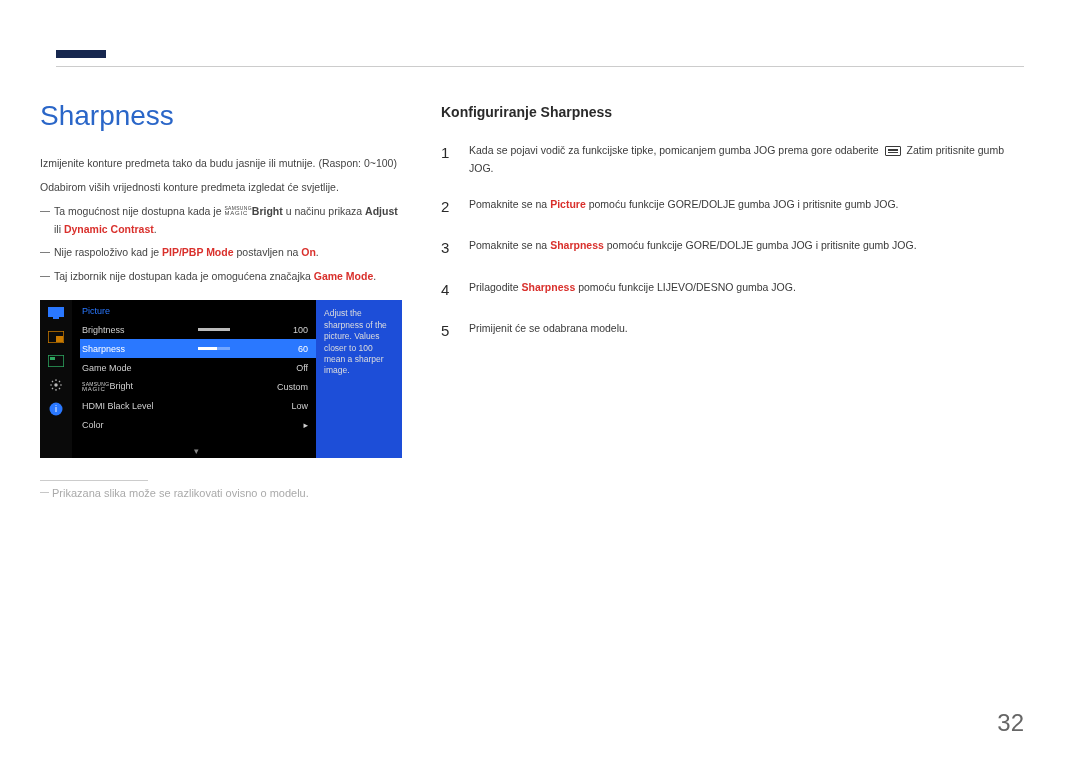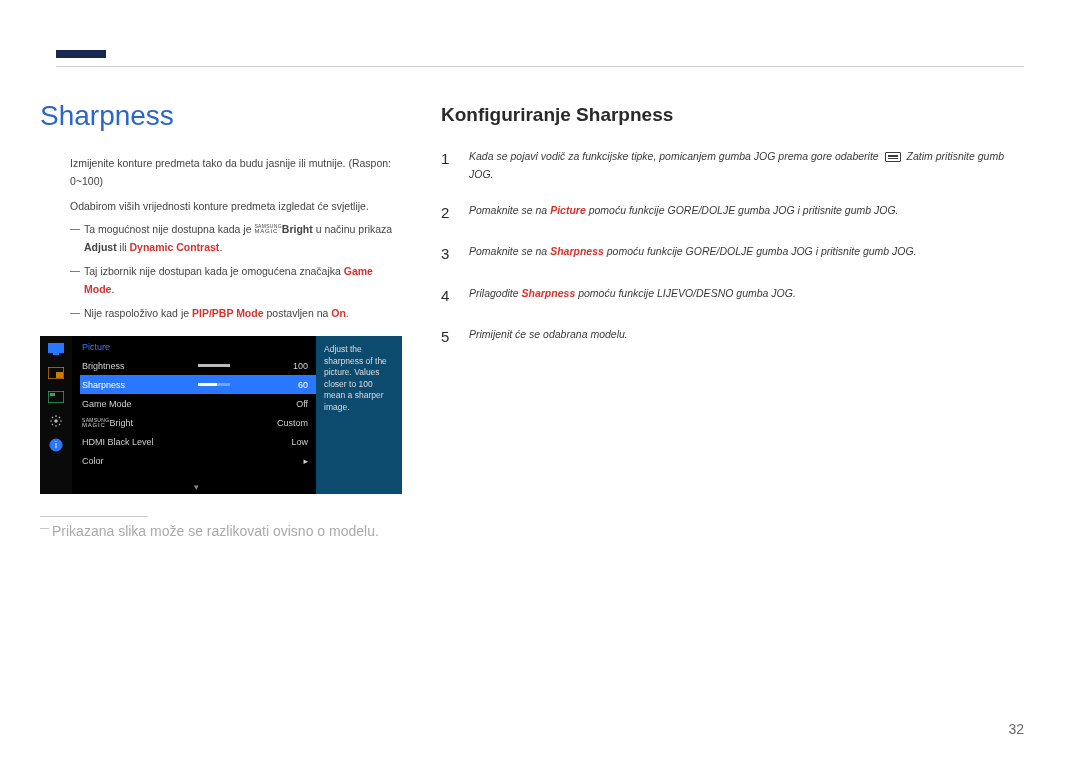--- a/index.html
+++ b/index.html
@@ -31,26 +31,26 @@
   .col-left { width: 365px; flex: 0 0 365px; }
   .col-right { flex: 1; }
   h1.sharpness {
     color: #2a66c8;
     font-weight: 400;
     font-size: 28px;
     margin-bottom: 22px;
   }
   h2.konfig {
     color: #2a2a2a;
-    font-size: 19px;
+    font-size: 14px;
     font-weight: 700;
     margin-bottom: 20px;
     margin-top: 4px;
   }
-  .body-text { font-size: 10.5px; line-height: 1.75; color: #444; margin-left: 30px; }
+  .body-text { font-size: 10.5px; line-height: 1.75; color: #444; }
   .para { margin-bottom: 6px; }
   .dash-list { margin-top: 6px; }
   .dash-item { position: relative; padding-left: 14px; margin-bottom: 6px; font-size: 10.5px; line-height: 1.7; }
   .dash-item::before {
     content: "―"; position: absolute; left: 0; top: -1px; color: #555; font-size: 10px;
   }
   .magic-wrap { display:inline-block; line-height:1; vertical-align:baseline; }
   .magic-top { display:block; font-size:5px; letter-spacing:0.3px; }
   .magic-bot { display:block; font-size:6px; letter-spacing:0.8px; margin-top:-1px; }
   .bold { font-weight: 700; }
@@ -77,68 +77,68 @@
   .osd-row { display:flex; align-items:center; height:19px; padding:0 8px 0 2px;gap:32px; }
   .osd-row.sel { background:#2a78ff; color:#fff; }
   .osd-label { flex:0 0 84px; }
   .osd-bar { flex:1; height:3px; background:#333; position:relative; margin:0 12px 0 0; }
   .osd-bar-fill { position:absolute; left:0; top:0; bottom:0; background:#bbb; }
   .osd-row.sel .osd-bar { background: rgba(255,255,255,0.35);}
   .osd-row.sel .osd-bar-fill { background:#fff; }
   .osd-val { width:34px; text-align:right; }
   .osd-chevron { position:absolute; bottom:2px; left:50%; color:#888; font-size:9px;}
   .osd-help {
-    width: 86px; background:#0c4a6e; padding:8px 8px; font-size:8.5px; line-height:1.35; color:#ddd;
+    width: 86px; background:#1d4ed8; padding:8px 8px; font-size:8.5px; line-height:1.35; color:#ddd;
   }
   .osd-magic-wrap { display:inline-block; line-height:1; vertical-align:middle; color:#cfcfcf;}
   .osd-magic-top { display:block; font-size:5px; letter-spacing:0.3px;}
   .osd-magic-bot { display:block; font-size:6px; letter-spacing:0.8px; margin-top:-1px;}
   .footnote-rule { border:none; border-top:1px solid #ccc; width:108px; margin:22px 0 6px; }
-  .footnote { font-size:14px; color:#aaa; position:relative; padding-left:12px;}
+  .footnote { font-size:11px; color:#aaa; position:relative; padding-left:12px;}
   .footnote::before{content:"―"; position:absolute; left:0; top:0; font-size:9px;}
 
   
   .steps { }
   .step { display:flex; gap:14px; font-size:10.5px; line-height:1.7; margin-bottom:16px; }
   .step-num { font-size:15px; font-weight:400; color:#2a2a2a; width:14px; flex:0 0 14px; }
-  .step-text { flex:1; padding-top:2px;font-style:italic; }
+  .step-text { flex:1; padding-top:2px; }
   .menu-icon {
     display:inline-block; width:16px; height:10px; vertical-align:middle;
     border:1.5px solid #3a3a3a; border-radius:1px; position:relative; margin:0 3px;
   }
   .menu-icon::before, .menu-icon::after{
     content:""; position:absolute; left:2px; right:2px; height:1.5px; background:#3a3a3a;
   }
   .menu-icon::before{ top:2px;} .menu-icon::after{ bottom:2px;}
   .page-num {
-    position:absolute; bottom:26px; right:56px; font-size:14px; color:#666; font-weight:300;
+    position:absolute; bottom:26px; right:56px; font-size:24px; color:#666; font-weight:300;
   }
 </style>
 </head>
 <body>
 
 <div class="top-bar"></div>
 <div class="hr"></div>
 
 <div class="page">
 
   <div class="col-left">
     <h1 class="sharpness">Sharpness</h1>
     <div class="body-text">
       <div class="para">Izmijenite konture predmeta tako da budu jasnije ili mutnije. (Raspon: 0~100)</div>
       <div class="para">Odabirom viših vrijednosti konture predmeta izgledat će svjetlije.</div>
       <div class="dash-list">
         <div class="dash-item">
           <span>Ta mogućnost nije dostupna kada je </span><span class="magic-wrap"><span class="magic-top">SAMSUNG</span><span class="magic-bot">MAGIC</span></span><span class="bold">Bright</span><span> u načinu prikaza </span><span class="bold">Adjust</span><span> ili </span><span class="red-bold">Dynamic Contrast</span><span>.</span>
         </div>
         <div class="dash-item">
+          <span>Nije raspoloživo kad je </span><span class="red-bold">PIP/PBP Mode</span><span> postavljen na </span><span class="red-bold">On</span><span>.</span>
+        </div>
+        <div class="dash-item">
           <span>Taj izbornik nije dostupan kada je omogućena značajka </span><span class="red-bold">Game Mode</span><span>.</span>
-        </div>
-        <div class="dash-item">
-          <span>Nije raspoloživo kad je </span><span class="red-bold">PIP/PBP Mode</span><span> postavljen na </span><span class="red-bold">On</span><span>.</span>
         </div>
       </div>
     </div>
 
     <div class="osd">
       <div class="osd-side">
         <span class="side-ico">
             <svg width="16" height="12">
               <rect x="0" y="0" width="16" height="10" fill="#2a78ff"></rect>
               <rect x="5" y="10" width="6" height="2" fill="#2a78ff"></rect>

